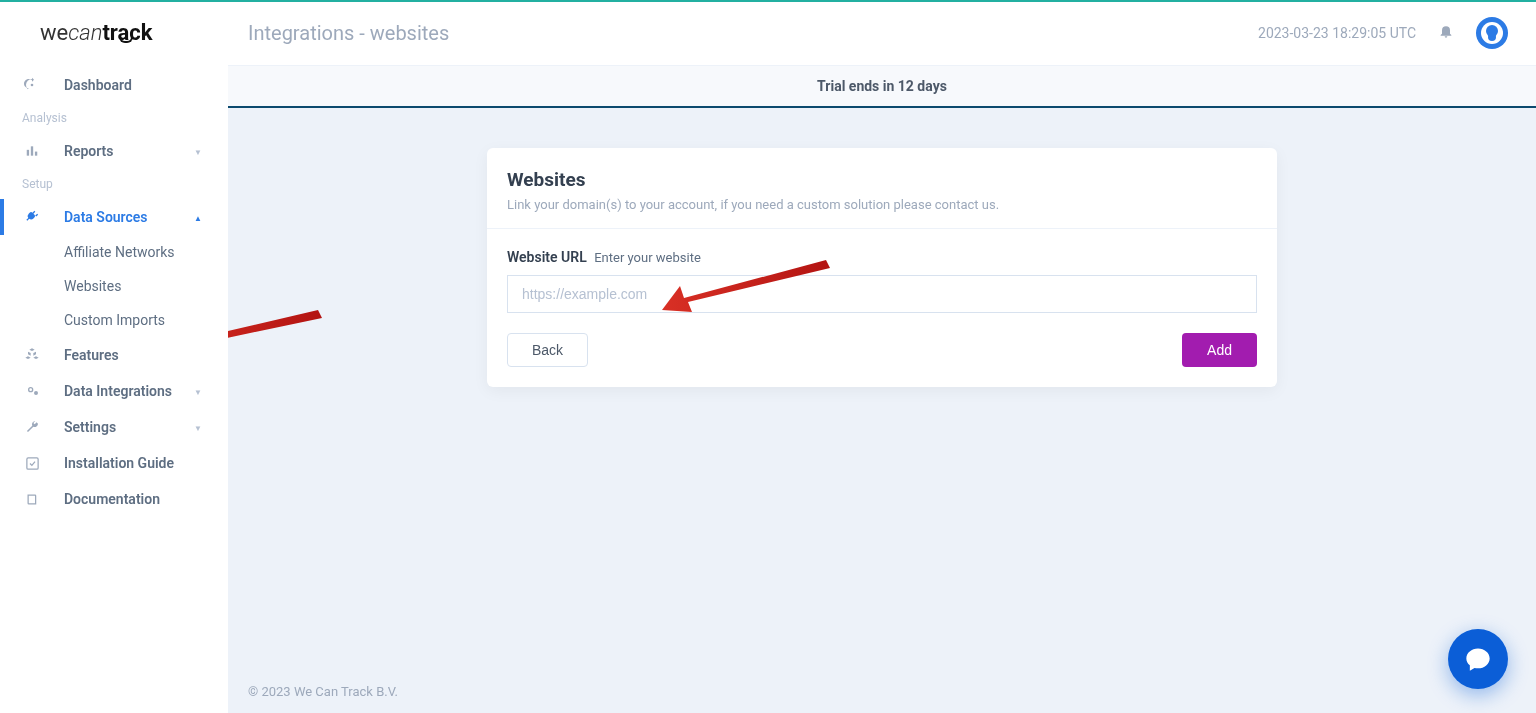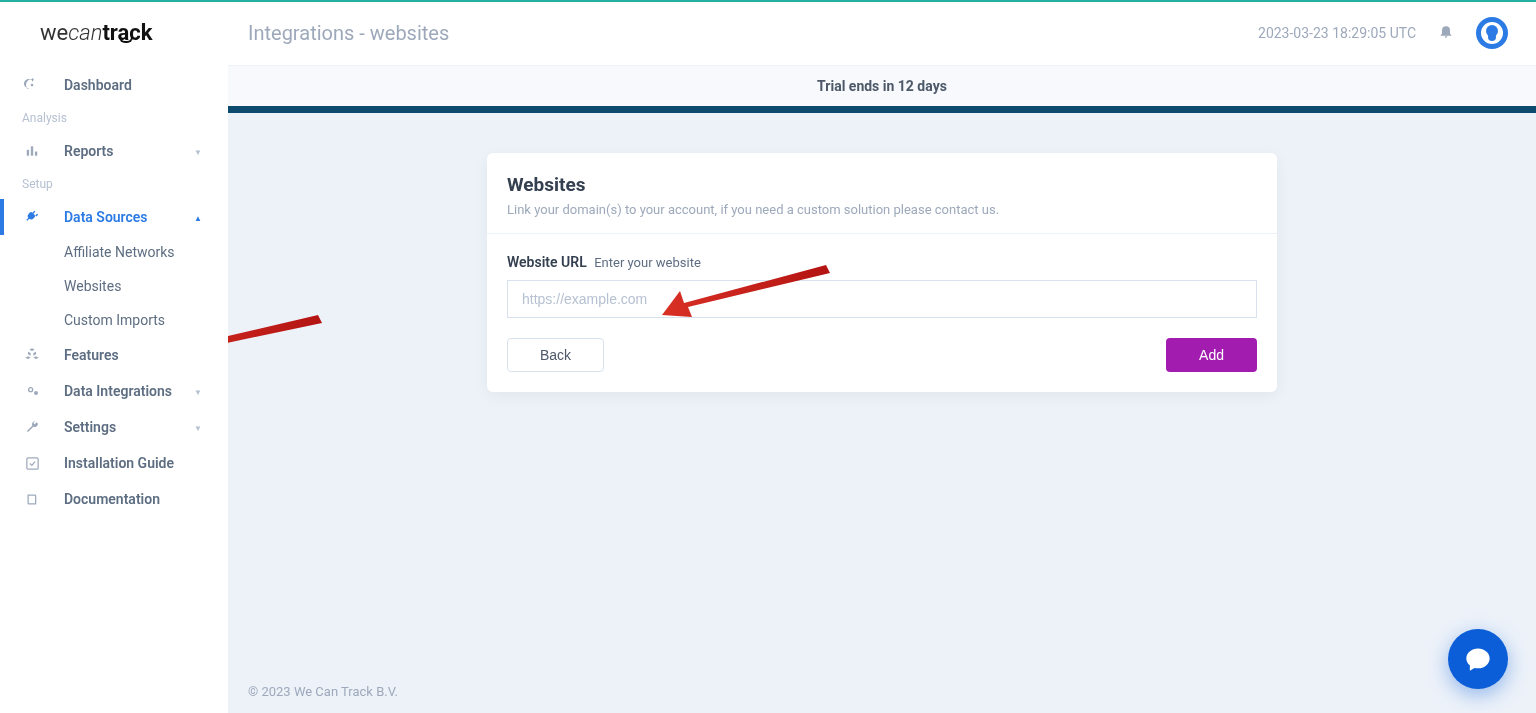--- a/index.html
+++ b/index.html
@@ -103,21 +103,21 @@
     position:relative; top:-2px;
   }
 
   .trial-banner {
     background:#f7f9fc;
     text-align:center;
     padding:12px;
     font-weight:700;
     color:#4d5969;
     font-size:14px;
-    border-bottom:7px solid #0c4a6e;
+    border-bottom:2px solid #0c4a6e;
   }
 
   .content {
     flex:1;
     overflow:auto;
     position:relative;
     padding-bottom:60px;
   }
 
   .card {
@@ -135,21 +135,21 @@
   .form-label { margin-bottom:10px; }
   .form-label .lab { font-weight:600; color:#344050; font-size:14px; }
   .form-label .hint { color:#5e6e82; font-size:13px; margin-left:4px; }
   .text-input {
     width:100%; padding:10px 14px; border:1px solid #d8e2ef; border-radius:0;
     font-size:14px; color:#344050; outline:none;
   }
   .text-input::placeholder { color:#b6c1d2; }
   .card-actions { display:flex; justify-content:space-between; margin-top:20px; }
   .btn {
-    padding:8px 32px; border-radius:4px; font-size:14px; cursor:pointer; border:1px solid transparent;
+    padding:8px 24px; border-radius:4px; font-size:14px; cursor:pointer; border:1px solid transparent;
   }
   .btn-back { background:#fff; border-color:#d8e2ef; color:#4d5969; }
   .btn-add { background:#a21caf; color:#fff; }
 
   .footer {
     position:absolute; left:20px; bottom:14px; color:#9da9bb; font-size:13px;
   }
 
   
   .arrow { position:absolute; pointer-events:none; z-index:30; }

